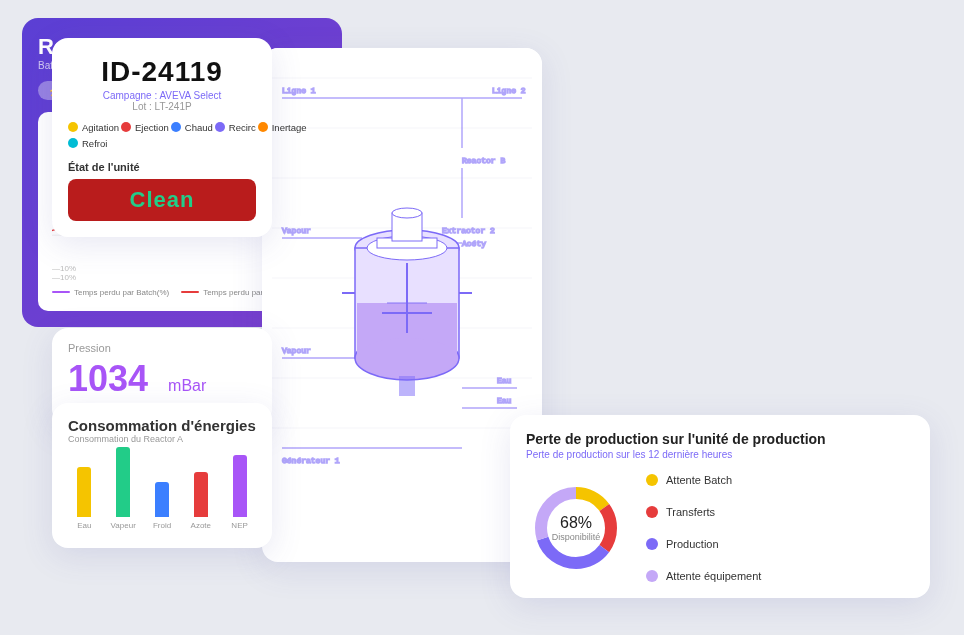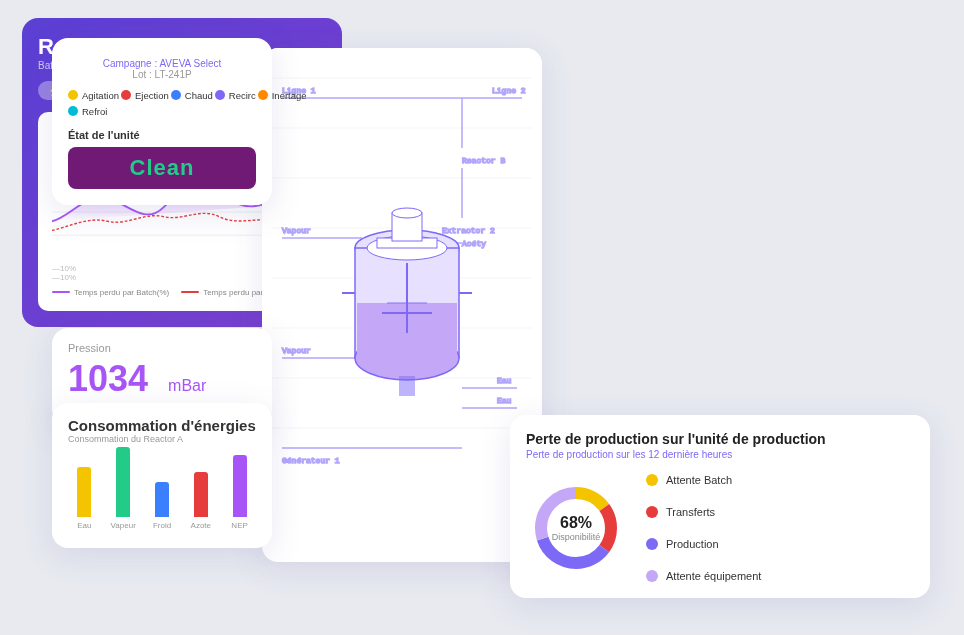--- a/index.html
+++ b/index.html
@@ -79,21 +79,21 @@
     .dot-orange { background: #ff8800; }
     .dot-teal { background: #00bcd4; }
 
     .unit-label {
       font-size: 11px;
       font-weight: 600;
       color: #333;
       margin-bottom: 6px;
     }
     .clean-badge {
-      background: #701a75;
+      background: #b91c1c;
       border-radius: 8px;
       text-align: center;
       padding: 8px;
       font-size: 22px;
       font-weight: 700;
       color: #22cc88;
       letter-spacing: 1px;
     }
 
     
@@ -295,21 +295,21 @@
       flex-shrink: 0;
     }
     .donut-center {
       position: absolute;
       top: 50%; left: 50%;
       transform: translate(-50%, -50%);
       text-align: center;
     }
     .donut-pct {
       font-size: 16px;
-      font-weight: 700;
+      font-weight: 400;
       color: #222;
     }
     .donut-label {
       font-size: 9px;
       color: #888;
     }
     .prod-legend {
       display: flex;
       flex-direction: column;
       gap: 20px;
@@ -327,20 +327,21 @@
       border-radius: 50%;
       flex-shrink: 0;
     }
   </style>
 </head>
 <body>
 
 <div class="scene">
 
   <div class="card card-id">
+    <div class="id-title">ID-24119</div>
     <div class="id-sub">Campagne : AVEVA Select</div>
     <div class="id-lot">Lot : LT-241P</div>
     <div class="badges-grid">
       <div class="badge-item">
         <div class="badge-dot dot-yellow"></div>
         <span>Agitation</span>
       </div>
       <div class="badge-item">
         <div class="badge-dot dot-red"></div>
         <span>Ejection</span>

